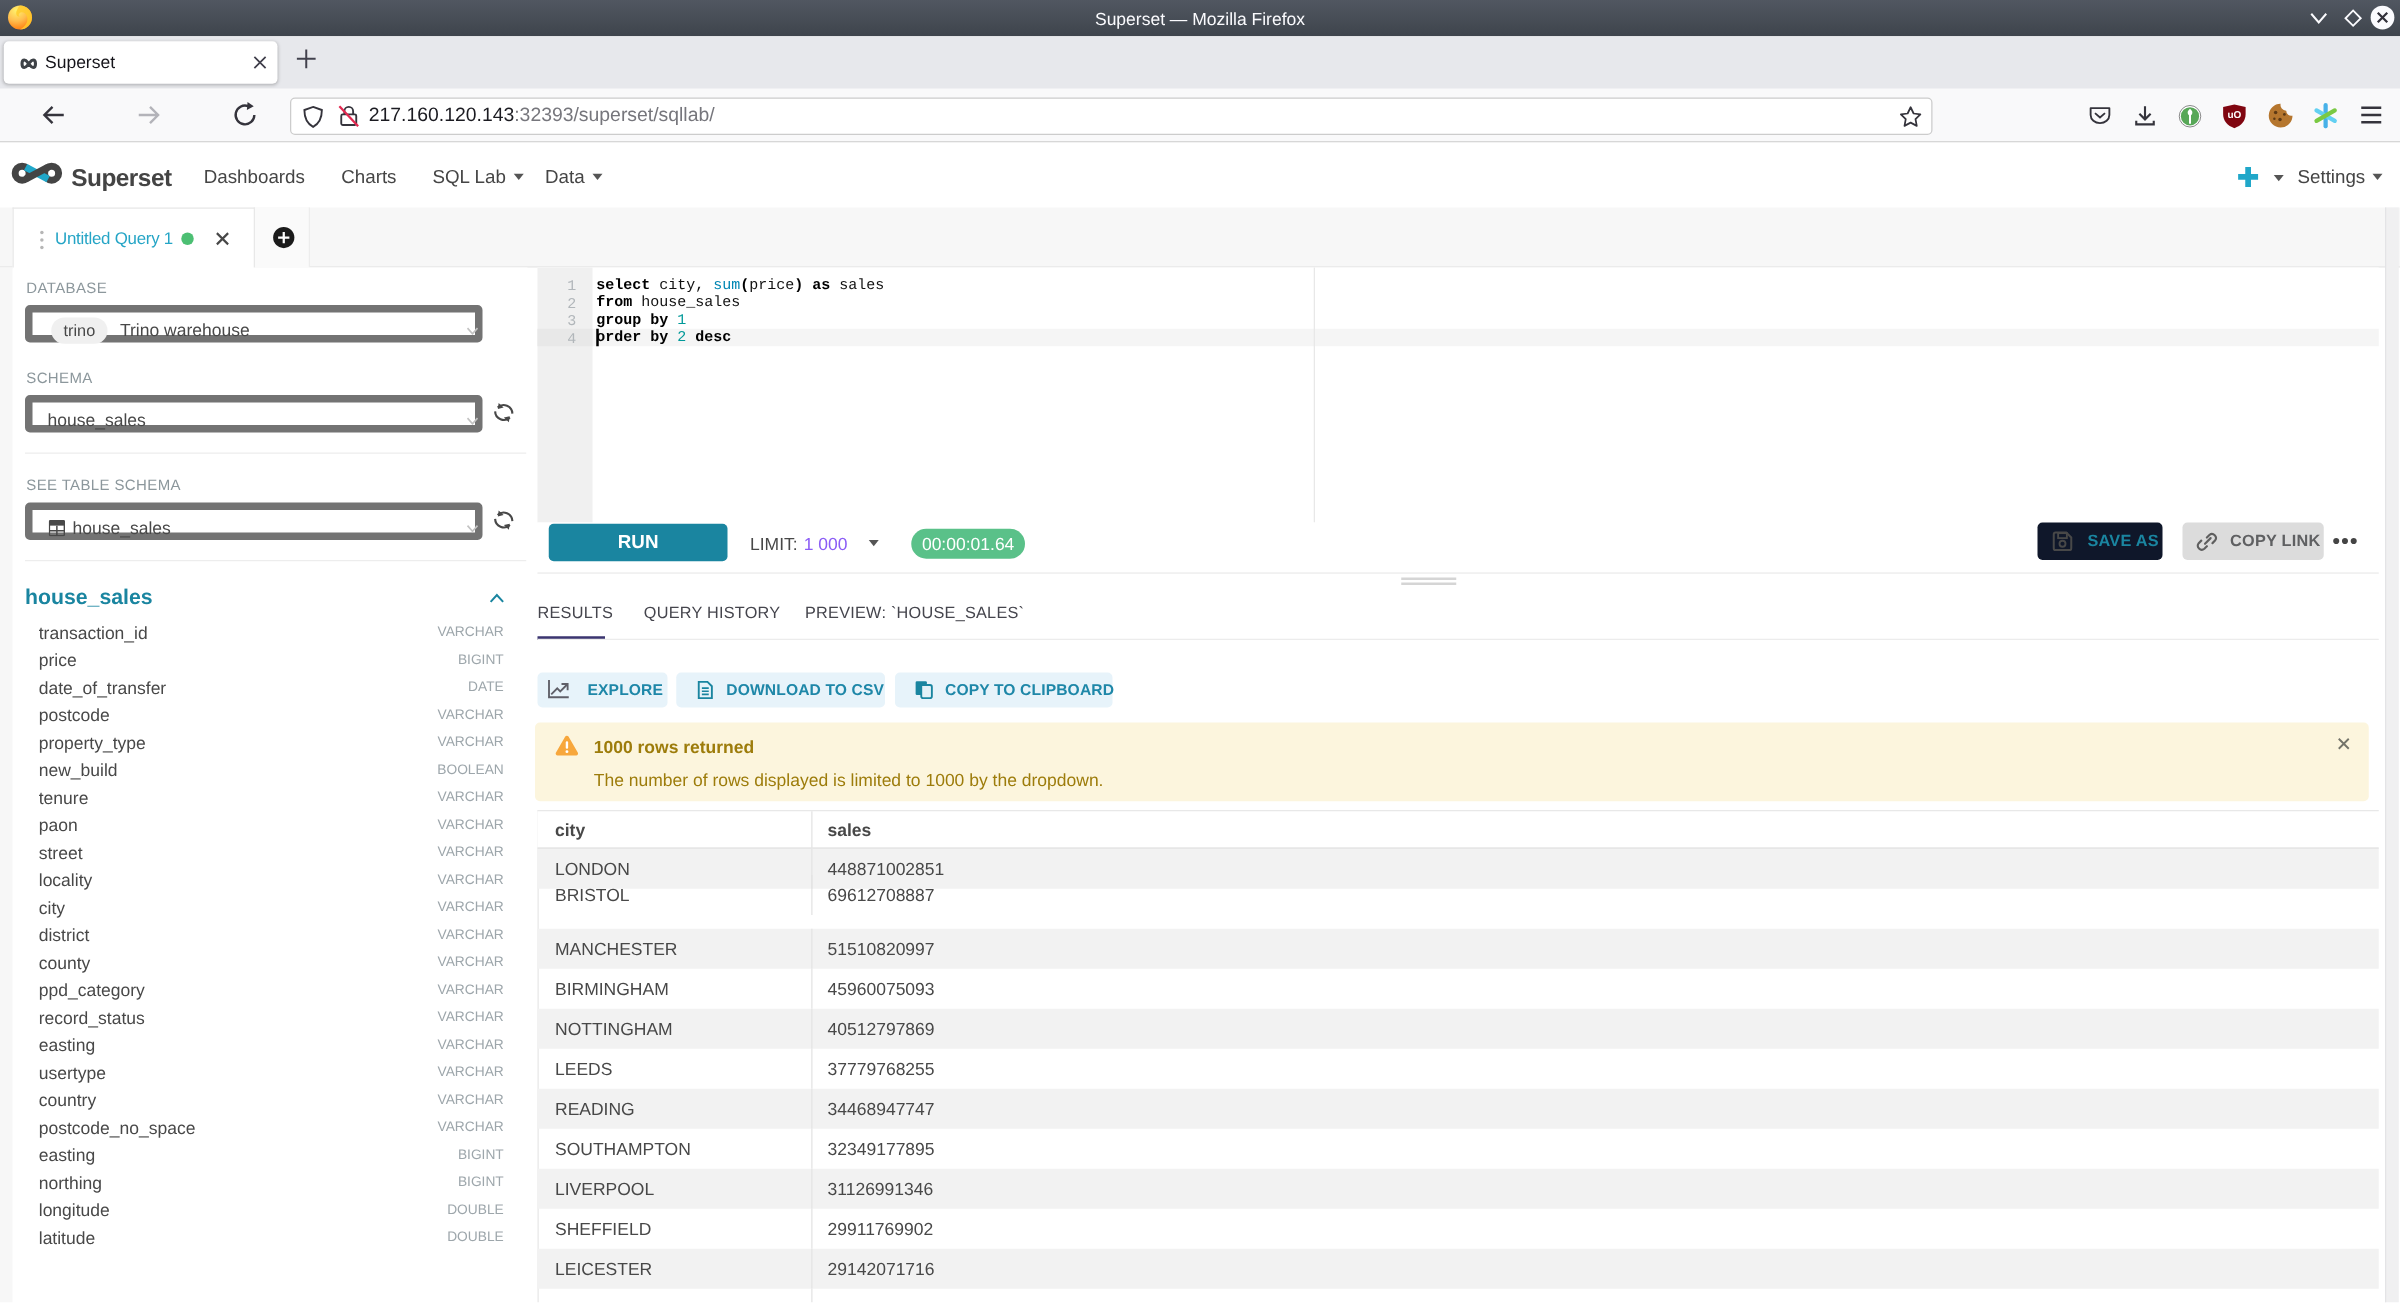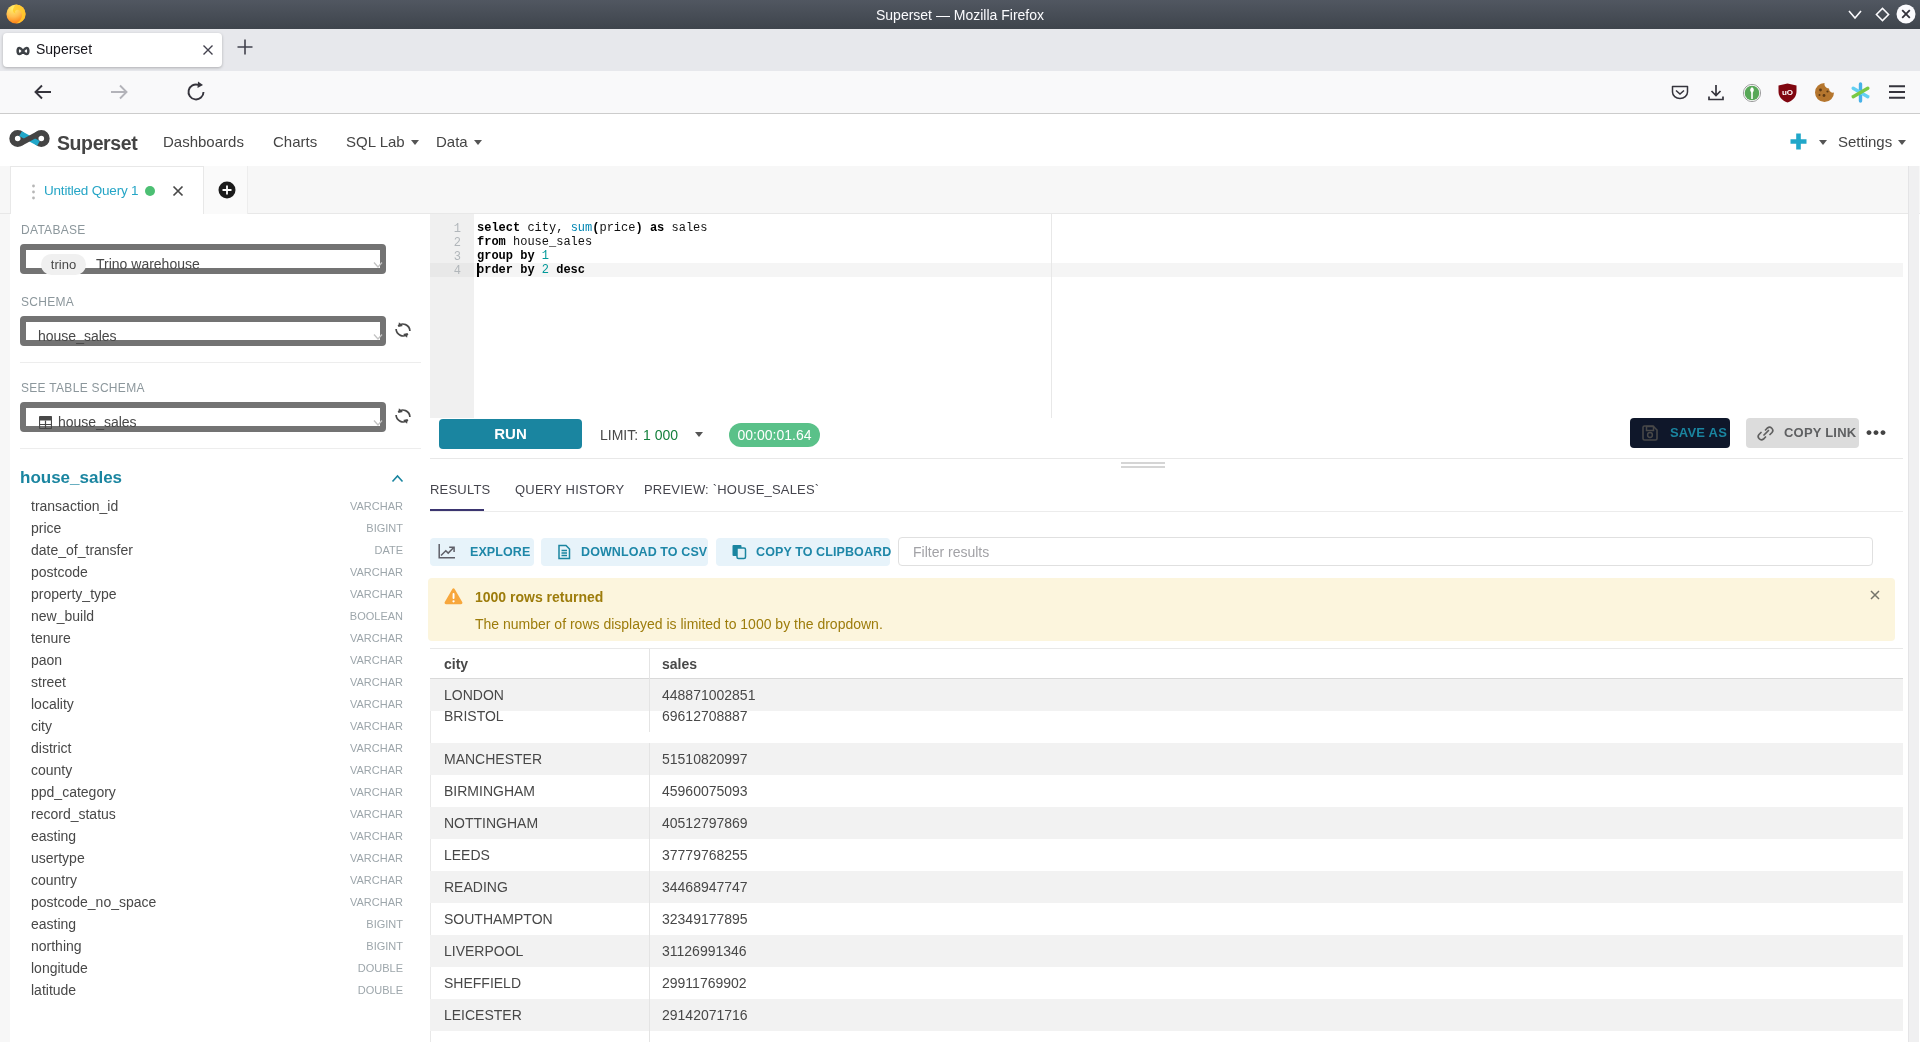--- a/index.html
+++ b/index.html
@@ -150,20 +150,34 @@
   <svg class="abs" style="left:32px;top:10px" width="22" height="22" viewBox="0 0 22 22">
     <path d="M19 11 H4 M10 4.5 L3.5 11 L10 17.5" fill="none" stroke="#35343c" stroke-width="1.9"></path>
   </svg>
   <svg class="abs" style="left:108px;top:10px" width="22" height="22" viewBox="0 0 22 22">
     <path d="M3 11 H18 M12 4.5 L18.5 11 L12 17.5" fill="none" stroke="#b3b3b9" stroke-width="1.9"></path>
   </svg>
   <svg class="abs" style="left:185px;top:10px" width="22" height="22" viewBox="0 0 22 22">
     <path d="M18.5 11 A7.5 7.5 0 1 1 13.5 3.9" fill="none" stroke="#35343c" stroke-width="1.9"></path>
     <path d="M13 0.5 L18 4 L12.5 7 Z" fill="#35343c"></path>
   </svg>
+  <div class="urlbar">
+    <svg class="abs" style="left:8px;top:5px" width="19" height="19" viewBox="0 0 19 19">
+      <path d="M9.5 1.5 L16.5 4 C16.5 10 15 14.5 9.5 17.5 C4 14.5 2.5 10 2.5 4 Z" fill="none" stroke="#35343c" stroke-width="1.5"></path>
+    </svg>
+    <svg class="abs" style="left:36px;top:4px" width="20" height="20" viewBox="0 0 20 20">
+      <rect x="4" y="8.5" width="12" height="8.5" rx="1.2" fill="none" stroke="#35343c" stroke-width="1.5"></rect>
+      <path d="M6.5 8.5 V6 A3.5 3.5 0 0 1 13.5 6 V8.5" fill="none" stroke="#35343c" stroke-width="1.5"></path>
+      <path d="M2.5 2 L17.5 18" stroke="#e22850" stroke-width="1.8"></path>
+    </svg>
+    <div class="urltext">217.160.120.143<span class="dim">:32393/superset/sqllab/</span></div>
+    <svg class="abs" style="left:1286px;top:5px" width="19" height="19" viewBox="0 0 19 19">
+      <path d="M9.5 1.8 L11.9 6.8 L17.3 7.5 L13.4 11.3 L14.4 16.7 L9.5 14.1 L4.6 16.7 L5.6 11.3 L1.7 7.5 L7.1 6.8 Z" fill="none" stroke="#35343c" stroke-width="1.4" stroke-linejoin="round"></path>
+    </svg>
+  </div>
   <svg class="abs" style="left:1670px;top:12px" width="20" height="20" viewBox="0 0 20 20">
     <path d="M2.5 3.5 H17.5 V9 A7.5 6.5 0 0 1 2.5 9 Z" fill="none" stroke="#35343c" stroke-width="1.5" stroke-linejoin="round"></path>
     <path d="M6 7.5 L10 11 L14 7.5" fill="none" stroke="#35343c" stroke-width="1.5"></path>
   </svg>
   <svg class="abs" style="left:1706px;top:12px" width="20" height="20" viewBox="0 0 20 20">
     <path d="M10 2 V12 M5.5 8 L10 12.5 L14.5 8" fill="none" stroke="#35343c" stroke-width="1.7"></path>
     <path d="M3 13.5 V16.5 H17 V13.5" fill="none" stroke="#35343c" stroke-width="1.7"></path>
   </svg>
   <svg class="abs" style="left:1742px;top:12px" width="20" height="20" viewBox="0 0 20 20">
     <circle cx="10" cy="10" r="8.6" fill="#fff" stroke="#888" stroke-width="0.8"></circle>
@@ -346,21 +360,21 @@
   <div class="codeline" style="top:7px"><span class="kw">select</span> city, <span class="fn">sum</span><span class="kw">(</span>price<span class="kw">)</span> <span class="kw">as</span> sales</div>
   <div class="codeline" style="top:21px"><span class="kw">from</span> house_sales</div>
   <div class="codeline" style="top:35px"><span class="kw">group by</span> <span class="num">1</span></div>
   <div class="codeline" style="top:49px"><span class="kw">order by</span> <span class="num">2</span> <span class="kw">desc</span></div>
   <div class="abs" style="left:47px;top:49px;width:2px;height:14px;background:#000"></div>
 </div>
 
 <div class="edbar">
   <div class="runbtn">RUN</div>
   <div class="abs" style="left:170px;top:9px;font-size:14px;color:#484848">LIMIT:</div>
-  <div class="abs" style="left:213px;top:9px;font-size:14px;color:#15803d">1 000</div>
+  <div class="abs" style="left:213px;top:9px;font-size:14px;color:#8b5cf6">1 000</div>
   <span class="caret abs" style="left:259px;top:14px"></span>
   <div class="timer">00:00:01.64</div>
   <div class="saveas">
     <svg class="abs" style="left:11px;top:6px" width="18" height="18" viewBox="0 0 18 18">
       <path d="M2 3.5 A1.5 1.5 0 0 1 3.5 2 H12 L16 6 V14.5 A1.5 1.5 0 0 1 14.5 16 H3.5 A1.5 1.5 0 0 1 2 14.5 Z" fill="none" stroke="#484848" stroke-width="1.6"></path>
       <rect x="5.5" y="2.5" width="7" height="4" fill="none" stroke="#484848" stroke-width="1.5"></rect>
       <circle cx="9" cy="11" r="2.4" fill="none" stroke="#484848" stroke-width="1.5"></circle>
     </svg>
     <span class="btnlabel abs" style="left:40px;top:7px;color:#1a85a0">SAVE AS</span>
   </div>
@@ -402,23 +416,20 @@
     </svg>
     <span class="abs" style="left:40px;top:7px">DOWNLOAD TO CSV</span>
   </div>
   <div class="sbtn" style="left:286px;width:174px">
     <svg class="abs" style="left:15px;top:6px" width="16" height="16" viewBox="0 0 16 16">
       <rect x="1.5" y="1" width="9" height="11" rx="1" fill="#1a85a0"></rect>
       <path d="M6 4 H13 A1.5 1.5 0 0 1 14.5 5.5 V13 A1.5 1.5 0 0 1 13 14.5 H7.5 A1.5 1.5 0 0 1 6 13 Z" fill="#e3f1f7" stroke="#1a85a0" stroke-width="1.5"></path>
     </svg>
     <span class="abs" style="left:40px;top:7px">COPY TO CLIPBOARD</span>
   </div>
-  <div class="filterbox">
-      <div class="abs" style="left:14px;top:6px;font-size:14px;color:#a2a2a6">Filter results</div>
-    </div>
   <div class="warn">
     <svg class="abs" style="left:16px;top:10px" width="19" height="17" viewBox="0 0 19 17">
       <path d="M8.2 1.2 A1.6 1.6 0 0 1 10.8 1.2 L18.2 14 A1.5 1.5 0 0 1 16.9 16.3 H2.1 A1.5 1.5 0 0 1 0.8 14 Z" fill="#f7a73c"></path>
       <rect x="8.6" y="5" width="1.9" height="6" rx="0.9" fill="#fff"></rect>
       <circle cx="9.55" cy="13.3" r="1.15" fill="#fff"></circle>
     </svg>
     <div class="wtitle">1000 rows returned</div>
     <div class="wbody">The number of rows displayed is limited to 1000 by the dropdown.</div>
     <svg class="abs" style="left:1442px;top:12px" width="10" height="10" viewBox="0 0 10 10">
       <path d="M1 1 L9 9 M9 1 L1 9" stroke="#74746a" stroke-width="1.5"></path>

